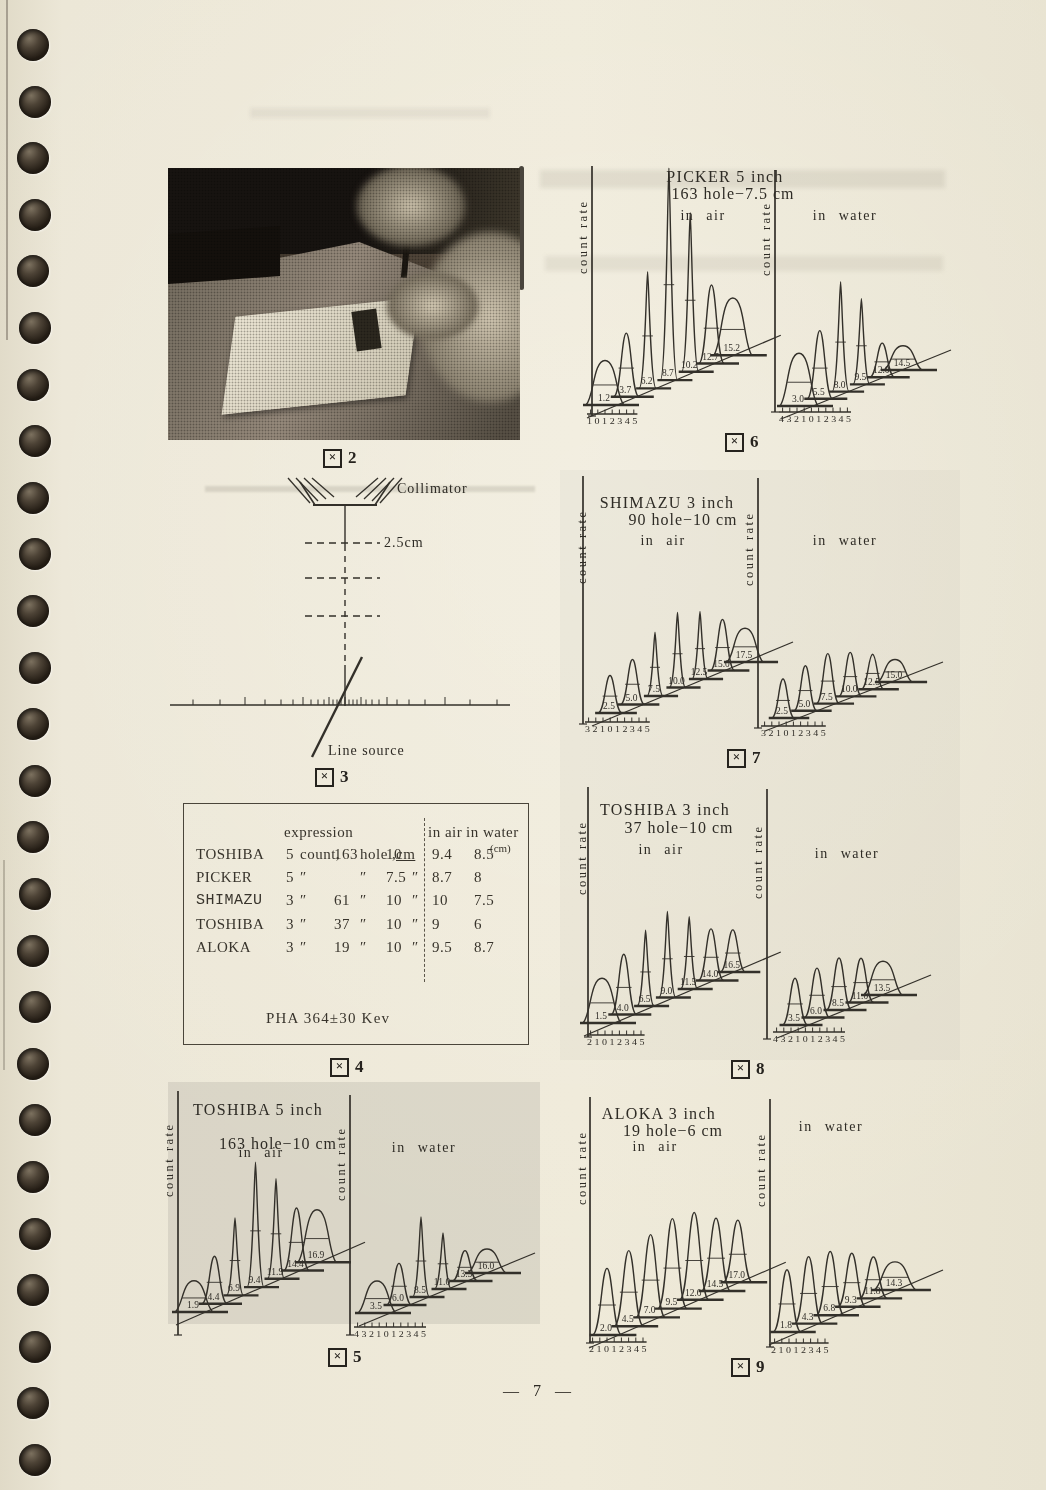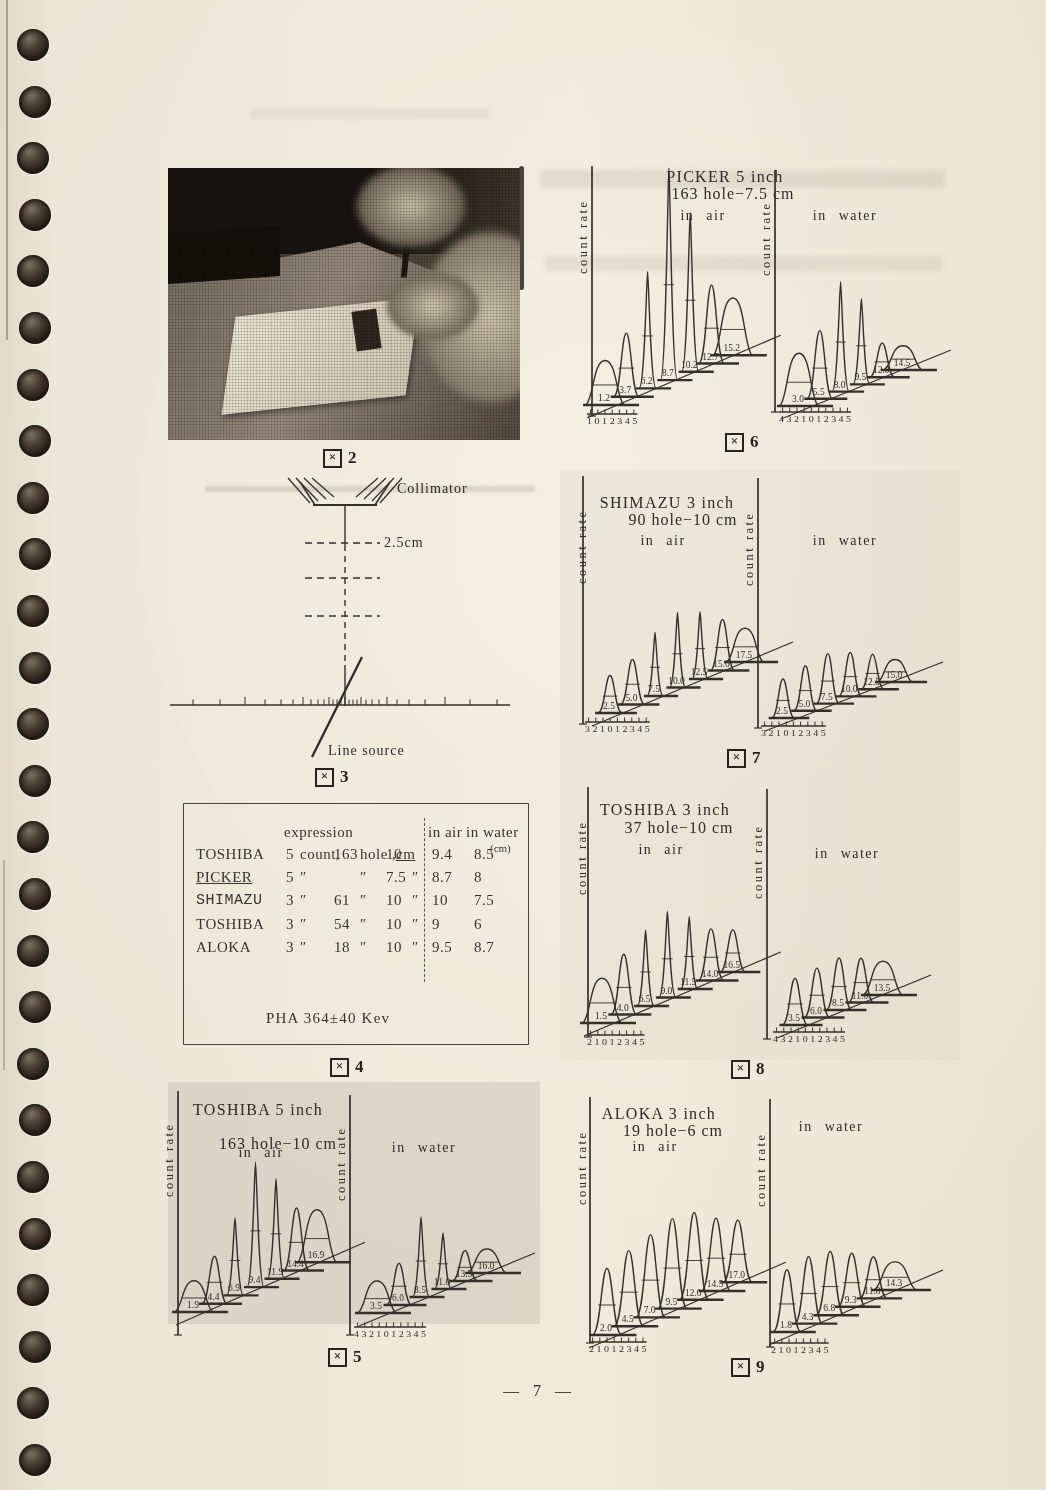--- a/index.html
+++ b/index.html
@@ -389,21 +389,21 @@
             <span class="t-cell" style="left: 102px;">5</span>
             <span class="t-cell" style="left: 116px;">count,</span>
             <span class="t-cell" style="left: 150px;">163</span>
             <span class="t-cell" style="left: 176px;">hole ,</span>
             <span class="t-cell" style="left: 202px;">10</span>
             <span class="t-cell" style="left: 212px; text-decoration: underline;">cm</span>
             <span class="t-cell" style="left: 248px;">9.4</span>
             <span class="t-cell" style="left: 290px;">8.5</span>
           </div>
           <div class="t-row" style="top: 65.2px;">
-            <span class="t-cell" style="left: 12px; text-decoration: underline;">PICKER</span>
+            <span class="t-cell" style="left: 12px;">PICKER</span>
             <span class="t-cell" style="left: 102px;">5</span>
             <span class="t-cell" style="left: 116px;">″</span>
             <span class="t-cell" style="left: 176px;">″</span>
             <span class="t-cell" style="left: 202px;">7.5</span>
             <span class="t-cell" style="left: 228px;">″</span>
             <span class="t-cell" style="left: 248px;">8.7</span>
             <span class="t-cell" style="left: 290px;">8</span>
           </div>
           <div class="t-row" style="top: 88.4px;">
             <span class="t-cell" style="left: 12px; font-family: Liberation Mono, monospace;">SHIMAZU</span>
@@ -413,40 +413,40 @@
             <span class="t-cell" style="left: 176px;">″</span>
             <span class="t-cell" style="left: 202px;">10</span>
             <span class="t-cell" style="left: 228px;">″</span>
             <span class="t-cell" style="left: 248px;">10</span>
             <span class="t-cell" style="left: 290px;">7.5</span>
           </div>
           <div class="t-row" style="top: 111.6px;">
             <span class="t-cell" style="left: 12px;">TOSHIBA</span>
             <span class="t-cell" style="left: 102px;">3</span>
             <span class="t-cell" style="left: 116px;">″</span>
-            <span class="t-cell" style="left: 150px;">54</span>
+            <span class="t-cell" style="left: 150px;">37</span>
             <span class="t-cell" style="left: 176px;">″</span>
             <span class="t-cell" style="left: 202px;">10</span>
             <span class="t-cell" style="left: 228px;">″</span>
             <span class="t-cell" style="left: 248px;">9</span>
             <span class="t-cell" style="left: 290px;">6</span>
           </div>
           <div class="t-row" style="top: 134.8px;">
             <span class="t-cell" style="left: 12px;">ALOKA</span>
             <span class="t-cell" style="left: 102px;">3</span>
             <span class="t-cell" style="left: 116px;">″</span>
-            <span class="t-cell" style="left: 150px;">18</span>
+            <span class="t-cell" style="left: 150px;">19</span>
             <span class="t-cell" style="left: 176px;">″</span>
             <span class="t-cell" style="left: 202px;">10</span>
             <span class="t-cell" style="left: 228px;">″</span>
             <span class="t-cell" style="left: 248px;">9.5</span>
             <span class="t-cell" style="left: 290px;">8.7</span>
           </div>
         </div>
-      <span class="t-foot">PHA 364±40 Kev</span>
+      <span class="t-foot">PHA 364±30 Kev</span>
     </div>
     <div class="caption" style="left:147px;top:254px;">
       <span class="zu" aria-label="図"></span>
       <span>4</span>
     </div>
   </div>
 
   <div class="fig" id="fig8" style="left:575px;top:785px;width:380px;height:305px;">
     <svg id="svg-fig8" width="380" height="300">
         <line x1="13" y1="2" x2="13" y2="252" stroke="#33302a" stroke-width="1.7"></line>

